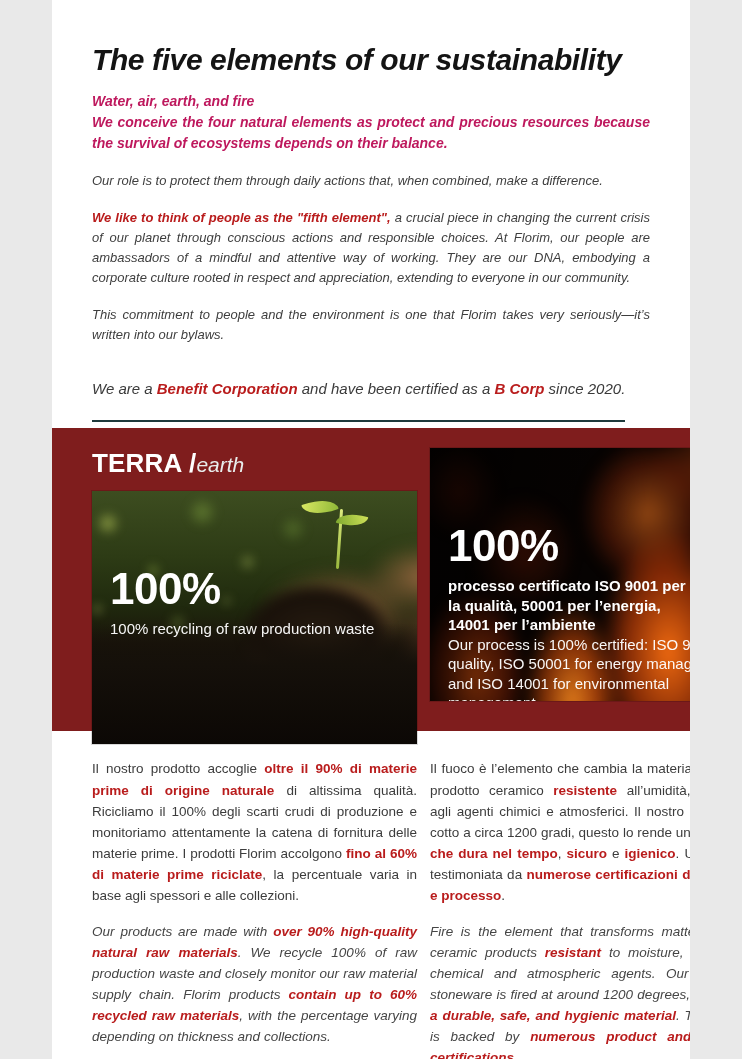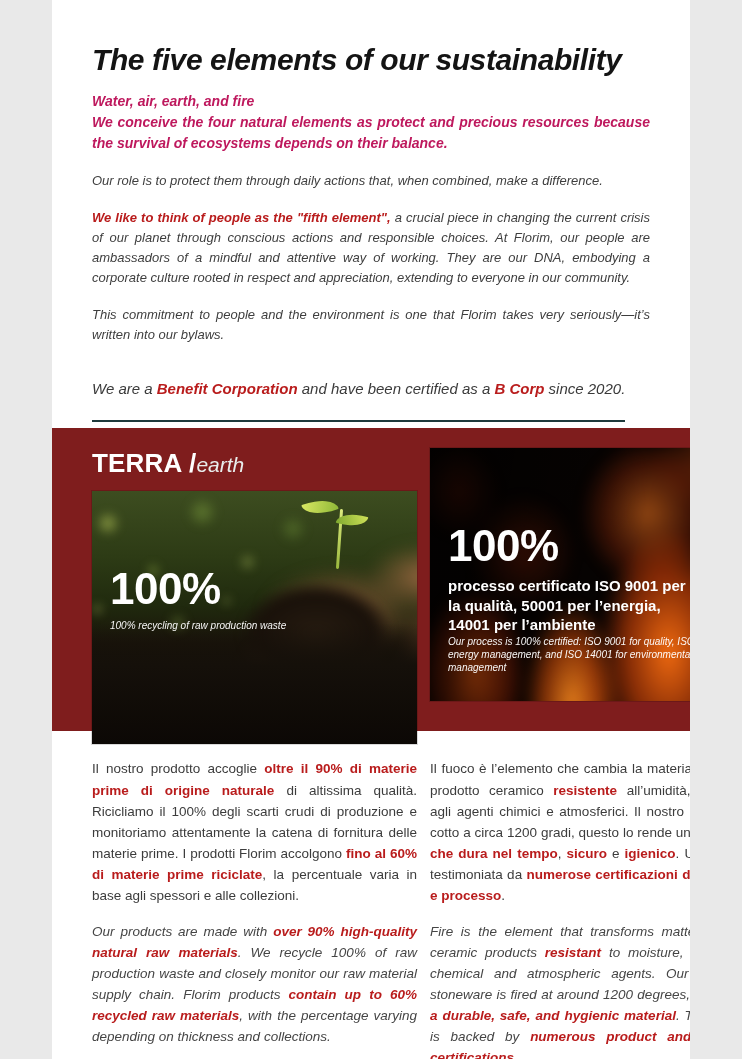--- a/index.html
+++ b/index.html
@@ -90,21 +90,21 @@
       radial-gradient(ellipse 30% 26% at 88% 10%, rgba(202,72,16,.55) 0%, transparent 70%),
       radial-gradient(ellipse 22% 30% at 30% 42%, rgba(130,32,6,.55) 0%, transparent 70%),
       radial-gradient(ellipse 16% 24% at 12% 20%, rgba(110,26,6,.5) 0%, transparent 70%); }
   .fire-shade { inset:0;
     background:linear-gradient(100deg, rgba(0,0,0,.6) 16%, rgba(0,0,0,.18) 46%, rgba(0,0,0,0) 62%); }
 
   
   .overlay { position:absolute; left:18px; right:8px; top:76px; color:#ffffff; }
   .stat { font-size:44px; font-weight:bold; letter-spacing:-0.5px; line-height:1; margin-bottom:8px; }
   .cap-bold { font-size:14.5px; font-weight:bold; line-height:1.3; }
-  .cap-italic { font-size:10px; font-style:italic; line-height:1.3; color:rgba(255,255,255,.96); }
+  .cap-italic { font-size:15px; line-height:1.3; color:rgba(255,255,255,.96); }
   .fuoco-photo .cap-bold { max-width:242px; font-size:15px; }
   .fuoco-photo .cap-italic { max-width:302px; }
 
   
   .cols {
     padding:27px 40px 0;
     display:grid; grid-template-columns:325px 324px; column-gap:13px;
   }
   .cols p { font-size:13.5px; line-height:1.56; text-align:justify; }
   .cols .it { color:#3c3c3c; margin-bottom:15px; }

